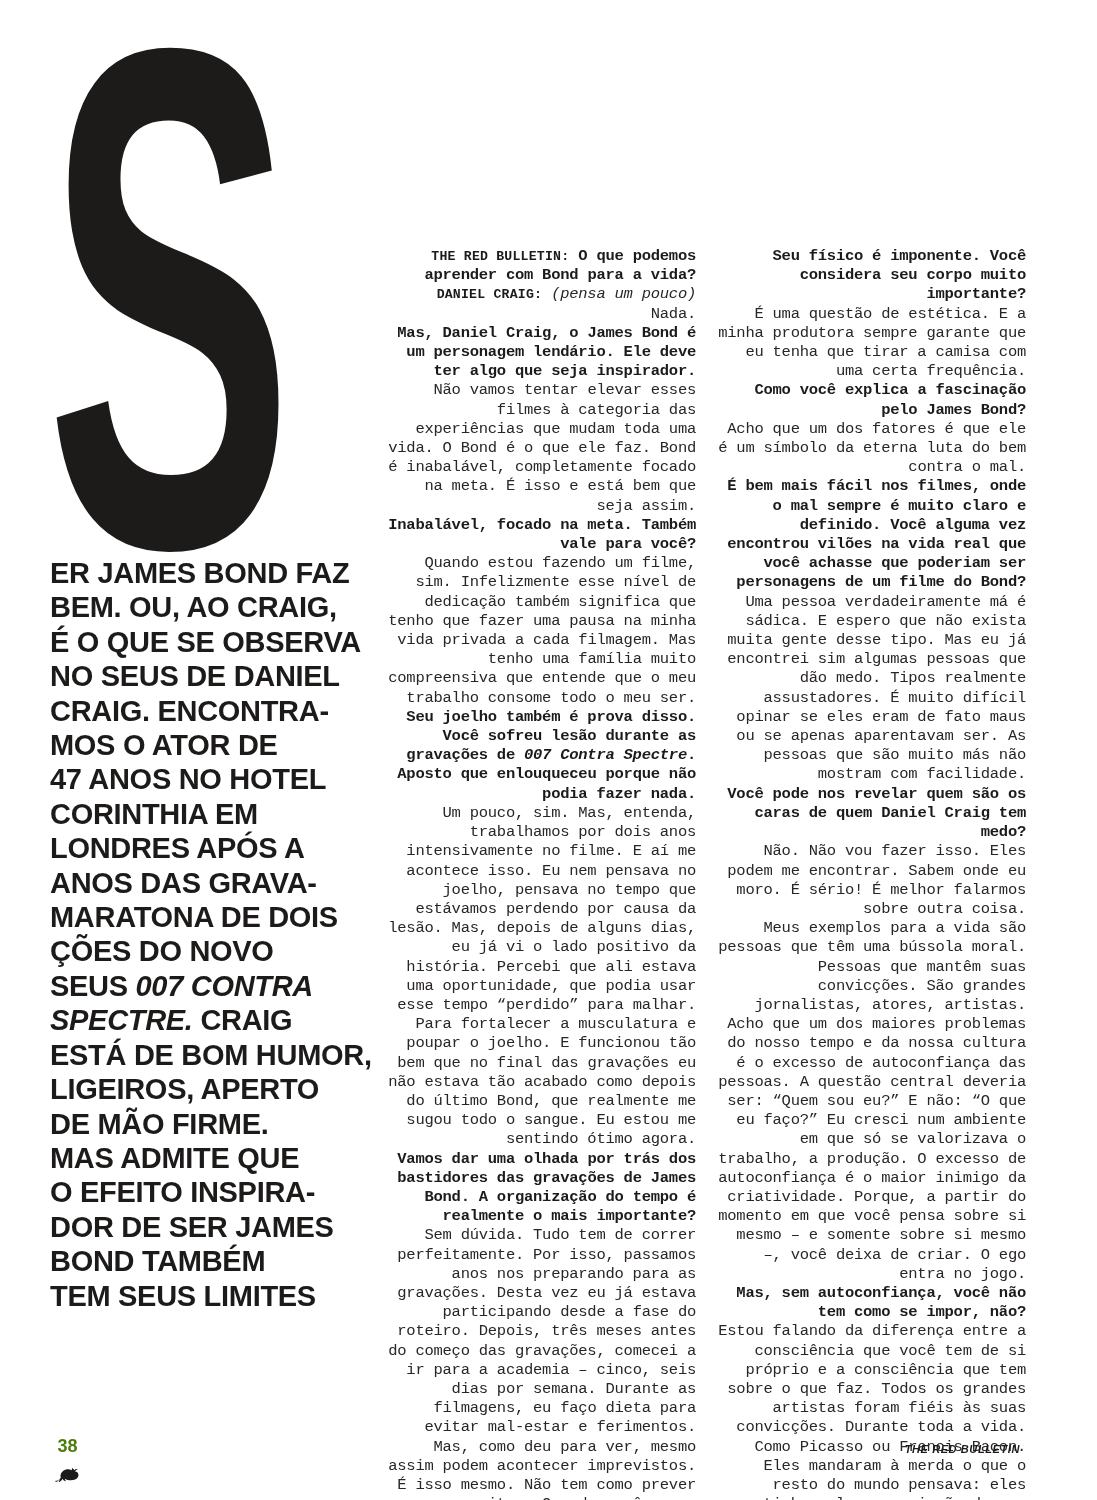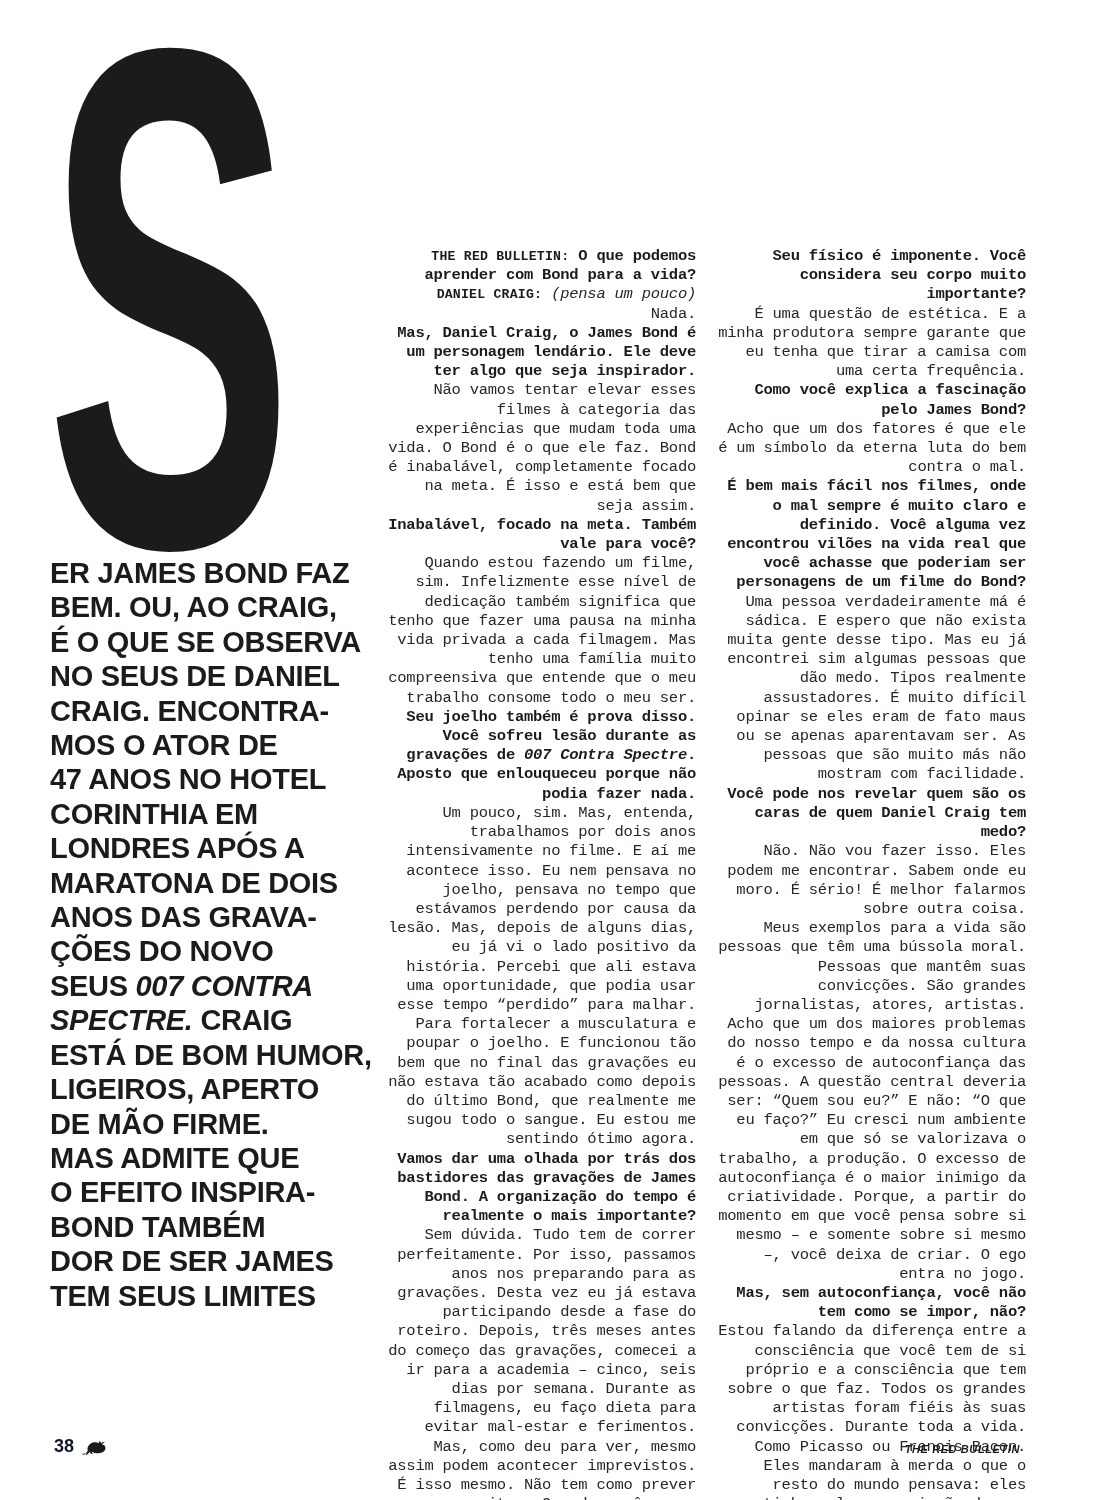--- a/index.html
+++ b/index.html
@@ -65,21 +65,22 @@
   .footer-left{
     position:absolute;
     left:54px;
     top:1436px;
     display:flex;
     align-items:center;
     gap:7px;
     font-family:"Liberation Sans",sans-serif;
     font-weight:700;
     font-size:18px;
-    color:#0f172a;
+    color:#4d7c0f;
+    flex-direction:column;
   }
   .footer-left svg{display:block;margin-top:3px;}
   .footer-right{
     position:absolute;
     right:77px;
     top:1443px;
     font-family:"Liberation Sans",sans-serif;
     font-weight:700;
     font-size:11px;
     letter-spacing:0.6px;
@@ -97,32 +98,32 @@
   <div class="intro">
       <div class="line"><span>ER JAMES BOND FAZ</span></div>
       <div class="line"><span>BEM. OU, AO CRAIG,</span></div>
       <div class="line"><span>É O QUE SE OBSERVA</span></div>
       <div class="line"><span>NO SEUS DE DANIEL</span></div>
       <div class="line"><span>CRAIG. ENCONTRA-</span></div>
       <div class="line"><span>MOS O ATOR DE</span></div>
       <div class="line"><span>47 ANOS NO HOTEL</span></div>
       <div class="line"><span>CORINTHIA EM</span></div>
       <div class="line"><span>LONDRES APÓS A</span></div>
+      <div class="line"><span>ANOS DAS GRAVA-</span></div>
       <div class="line"><span>MARATONA DE DOIS</span></div>
-      <div class="line"><span>ANOS DAS GRAVA-</span></div>
       <div class="line"><span>ÇÕES DO NOVO</span></div>
       <div class="line"><span>SEUS </span><span class="it">007 CONTRA</span></div>
       <div class="line"><span class="it">SPECTRE.</span><span> CRAIG</span></div>
       <div class="line"><span>ESTÁ DE BOM HUMOR,</span></div>
       <div class="line"><span>LIGEIROS, APERTO</span></div>
       <div class="line"><span>DE MÃO FIRME.</span></div>
       <div class="line"><span>MAS ADMITE QUE</span></div>
       <div class="line"><span>O EFEITO INSPIRA-</span></div>
+      <div class="line"><span>DOR DE SER JAMES</span></div>
       <div class="line"><span>BOND TAMBÉM</span></div>
-      <div class="line"><span>DOR DE SER JAMES</span></div>
       <div class="line"><span>TEM SEUS LIMITES</span></div>
     </div>
 
   <div class="col col-middle">
       <p><span class="label">THE RED BULLETIN:</span><span class="q"> O que podemos aprender com Bond para a vida?</span></p>
       <p><span class="label">DANIEL CRAIG:</span><span class="i"> (pensa um pouco)</span><span class="a"> Nada.</span></p>
       <p><span class="q">Mas, Daniel Craig, o James Bond é um personagem lendário. Ele deve ter algo que seja inspirador.</span></p>
       <p><span class="a">Não vamos tentar elevar esses filmes à categoria das experiências que mudam toda uma vida. O Bond é o que ele faz. Bond é inabalável, completamente focado na meta. É isso e está bem que seja assim.</span></p>
       <p><span class="q">Inabalável, focado na meta. Também vale para você?</span></p>
       <p><span class="a">Quando estou fazendo um filme, sim. Infelizmente esse nível de dedicação também significa que tenho que fazer uma pausa na minha vida privada a cada filmagem. Mas tenho uma família muito compreensiva que entende que o meu trabalho consome todo o meu ser.</span></p>

